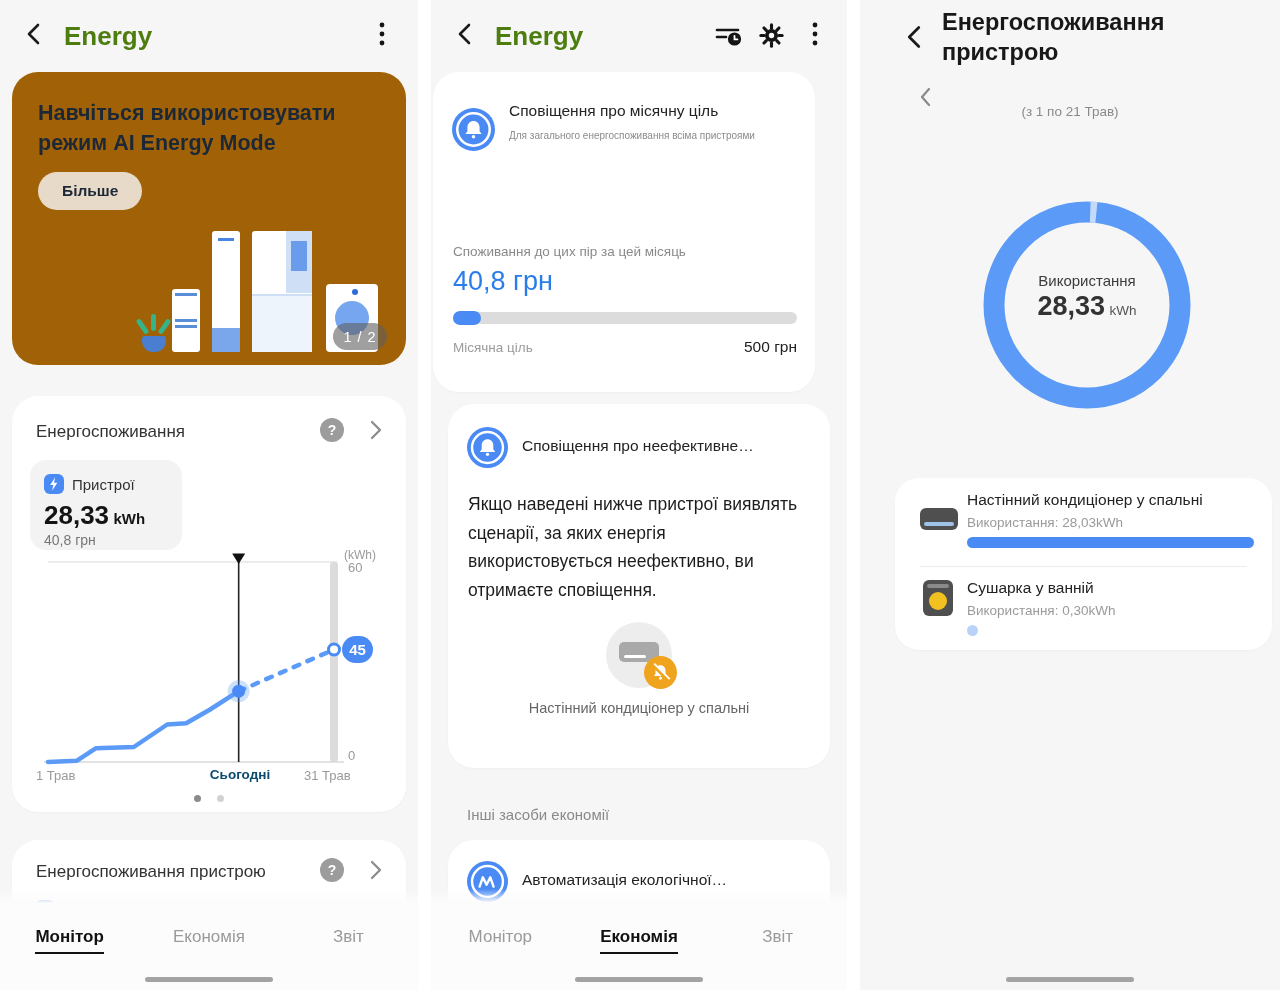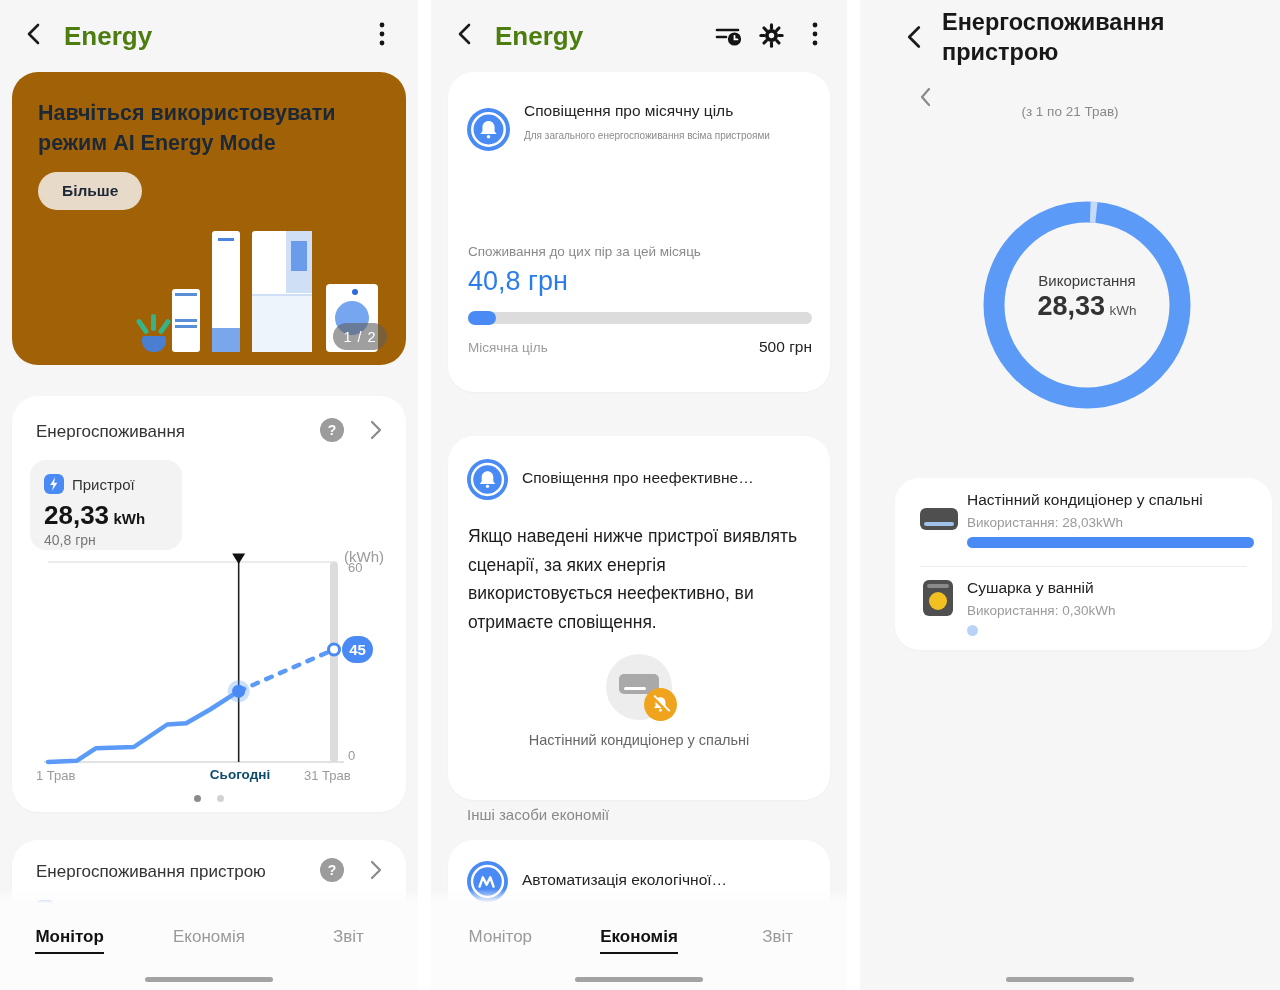--- a/index.html
+++ b/index.html
@@ -32,21 +32,21 @@
   .fridge .scr{position:absolute;right:5px;top:10px;width:16px;height:30px;background:#6b9ceb;}
   .fridge .bottom{position:absolute;left:0;bottom:0;width:60px;height:56px;background:#eef4fc;border-top:2px solid #cfe0f6;}
   .washer{left:314px;top:212px;width:52px;height:68px;background:#fff;border-radius:4px;}
   .washer .dot{position:absolute;right:14px;top:5px;width:6px;height:6px;border-radius:50%;background:#2f6bd8;}
   .washer .drum{position:absolute;left:9px;top:17px;width:34px;height:34px;border-radius:50%;background:#76a6f0;}
   
   .chip{position:absolute;left:18px;top:64px;width:152px;height:90px;background:#f3f3f3;border-radius:16px;}
   .chip-value{font-size:26px;font-weight:700;color:#141414;}
   .chip-unit{font-size:15px;font-weight:700;color:#141414;}
   
-  .ylab{position:absolute;font-size:15px;color:#9a9a9a;text-align:right;}
+  .ylab{position:absolute;font-size:12px;color:#9a9a9a;text-align:right;}
   .ytick{position:absolute;font-size:13px;color:#9a9a9a;}
   .xtick{position:absolute;font-size:13px;color:#9a9a9a;}
   .xtoday{position:absolute;font-size:13.5px;font-weight:700;color:#0c4a6e;}
   .dots{position:absolute;left:0;width:100%;text-align:center;}
   .dot{display:inline-block;width:7px;height:7px;border-radius:50%;margin:0 6px;}
   
   .tabfade{position:absolute;left:0;right:0;bottom:87px;height:14px;background:linear-gradient(to bottom,rgba(246,246,246,0),#fcfcfc);}
   .tabbar{position:absolute;left:0;right:0;bottom:0;height:87px;background:#fcfcfc;display:flex;}
   .tab{flex:1;text-align:center;padding-top:24px;font-size:17px;color:#9a9a9a;}
   .tab span{display:inline-block;padding-bottom:5px;}
@@ -245,39 +245,39 @@
       </svg>
     </div>
     <div class="abs icon-btn" style="left:374px;top:20px;width:20px;height:28px;">
       <svg width="6" height="26" viewBox="0 0 6 26">
           <circle cx="3" cy="4" r="2.4" fill="#151515"></circle>
           <circle cx="3" cy="13" r="2.4" fill="#151515"></circle>
           <circle cx="3" cy="22" r="2.4" fill="#151515"></circle>
         </svg>
     </div>
 
-    <div class="card" style="left:17px;top:72px;width:382px;height:320px;">
+    <div class="card" style="left:2px;top:72px;width:382px;height:320px;">
       <svg class="abs" style="left:19px;top:36px;" width="43" height="43" viewBox="0 0 44 44">
         <circle cx="22" cy="22" r="22" fill="#4a8af4"></circle>
         <circle cx="22" cy="22" r="16.6" fill="none" stroke="#fff" stroke-width="2.6"></circle>
         <path d="M22 13.2c-3.5 0-6.2 2.7-6.2 6.2v4.4l-2.1 2.9h16.6l-2.1-2.9v-4.4c0-3.5-2.7-6.2-6.2-6.2z" fill="#fff"></path>
         <circle cx="22" cy="29.3" r="1.8" fill="#fff"></circle>
       </svg>
       <div class="abs bell-title" style="left:76px;top:30px;">Сповіщення про місячну ціль</div>
       <div class="abs bell-sub" style="left:76px;top:54px;width:288px;">Для загального енергоспоживання всіма пристроями</div>
       <div class="abs usage-label" style="left:20px;top:172px;">Споживання до цих пір за цей місяць</div>
       <div class="abs usage-value" style="left:20px;top:194px;">40,8 грн</div>
       <div class="ptrack" style="left:20px;top:240px;width:344px;">
         <div class="pfill" style="width: 8.2%;"></div>
       </div>
       <div class="abs goal-foot-l" style="left:20px;top:268px;">Місячна ціль</div>
       <div class="abs goal-foot-r" style="right:18px;top:266px;">500 грн</div>
     </div>
 
-    <div class="card" style="left:17px;top:436px;width:382px;height:364px;text-decoration:underline;">
+    <div class="card" style="left:17px;top:404px;width:382px;height:364px;text-decoration:underline;">
       <svg class="abs" style="left:19px;top:23px;" width="41" height="41" viewBox="0 0 44 44">
         <circle cx="22" cy="22" r="22" fill="#4a8af4"></circle>
         <circle cx="22" cy="22" r="16.6" fill="none" stroke="#fff" stroke-width="2.6"></circle>
         <path d="M22 13.2c-3.5 0-6.2 2.7-6.2 6.2v4.4l-2.1 2.9h16.6l-2.1-2.9v-4.4c0-3.5-2.7-6.2-6.2-6.2z" fill="#fff"></path>
         <circle cx="22" cy="29.3" r="1.8" fill="#fff"></circle>
       </svg>
       <div class="abs bell-title" style="left:74px;top:33px;">Сповіщення про неефективне…</div>
       <div class="abs ineff-body" style="left:20px;top:86px;width:334px;">Якщо наведені нижче пристрої виявлять сценарії, за яких енергія використовується неефективно, ви отримаєте сповіщення.</div>
       <div class="dev-circle" style="left:158px;top:218px;">
         <div class="ac-glyph" style="left:13px;top:20px;">

